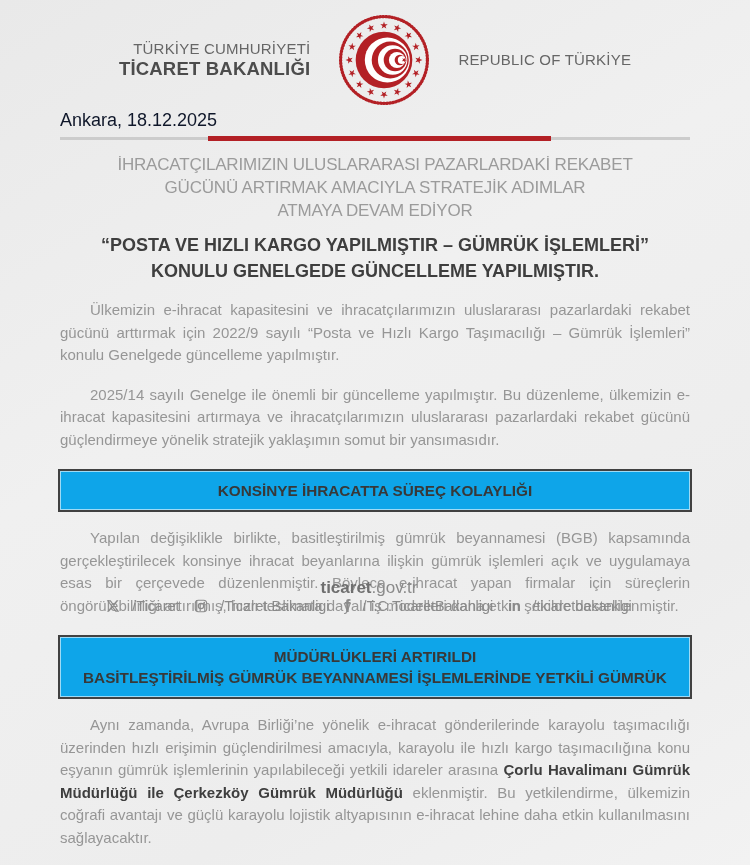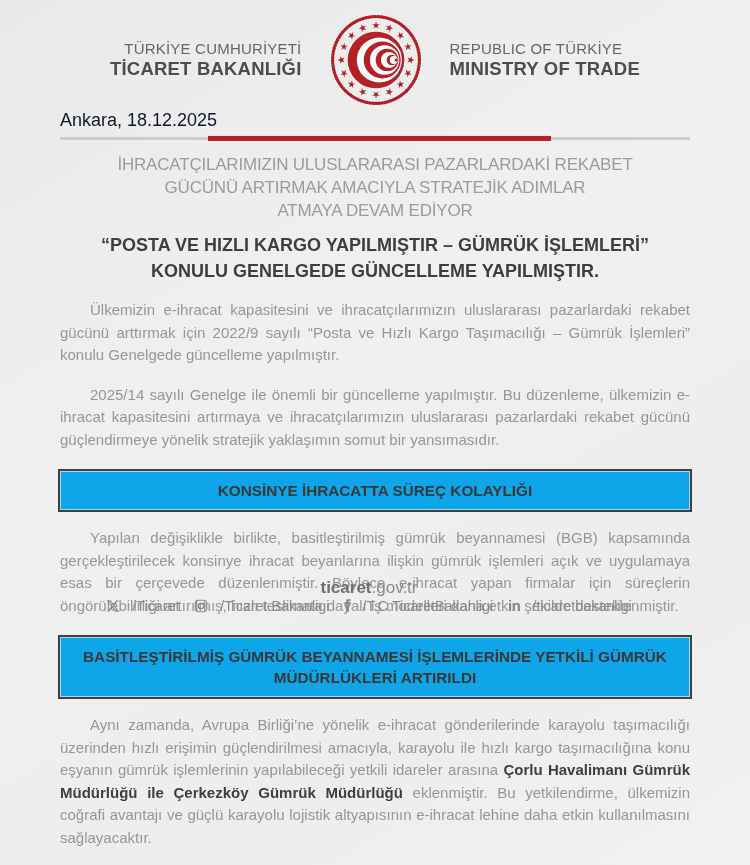--- a/index.html
+++ b/index.html
@@ -93,21 +93,20 @@
       <circle cx="9" cy="0" r="15.3" fill="#ffffff"></circle>
       <circle cx="11.5" cy="0" r="11.8" fill="#b32025"></circle>
       <circle cx="13.5" cy="0" r="8.4" fill="#ffffff"></circle>
       <circle cx="16.5" cy="0" r="5.4" fill="#b32025"></circle>
       <circle cx="18.5" cy="0" r="4.1" fill="#ffffff"></circle>
       <use href="#st" transform="translate(21,0) rotate(98) scale(2.7)" fill="#b32025"></use>
     </svg>
 
     <div class="hdr-block hdr-right">
       <div class="hdr-line1">REPUBLIC OF TÜRKİYE</div>
-      <div class="hdr-line2">MINISTRY OF TRADE</div>
     </div>
   </div>
 
   <div class="date-row">Ankara, 18.12.2025</div>
 
   <div class="divider">
     <div class="red"></div>
   </div>
 
   <div class="headline">
@@ -122,22 +121,22 @@
   </div>
 
   <div class="para">Ülkemizin e-ihracat kapasitesini ve ihracatçılarımızın uluslararası pazarlardaki rekabet gücünü arttırmak için 2022/9 sayılı “Posta ve Hızlı Kargo Taşımacılığı – Gümrük İşlemleri” konulu Genelgede güncelleme yapılmıştır.</div>
   <div class="para second">2025/14 sayılı Genelge ile önemli bir güncelleme yapılmıştır. Bu düzenleme, ülkemizin e-ihracat kapasitesini artırmaya ve ihracatçılarımızın uluslararası pazarlardaki rekabet gücünü güçlendirmeye yönelik stratejik yaklaşımın somut bir yansımasıdır.</div>
 
   <div class="section-box">KONSİNYE İHRACATTA SÜREÇ KOLAYLIĞI</div>
 
   <div class="para">Yapılan değişiklikle birlikte, basitleştirilmiş gümrük beyannamesi (BGB) kapsamında gerçekleştirilecek konsinye ihracat beyanlarına ilişkin gümrük işlemleri açık ve uygulamaya esas bir çerçevede düzenlenmiştir. Böylece e-ihracat yapan firmalar için süreçlerin öngörülebilirliği artırılmış, hızlı teslimata dayalı iş modelleri daha etkin şekilde desteklenmiştir.</div>
 
   <div class="section-box">
+    <div>MÜDÜRLÜKLERİ ARTIRILDI</div>
     <div>BASİTLEŞTİRİLMİŞ GÜMRÜK BEYANNAMESİ İŞLEMLERİNDE YETKİLİ GÜMRÜK</div>
-    <div>MÜDÜRLÜKLERİ ARTIRILDI</div>
   </div>
 
   <div class="para"><span>Aynı zamanda, Avrupa Birliği’ne yönelik e-ihracat gönderilerinde karayolu taşımacılığı üzerinden hızlı erişimin güçlendirilmesi amacıyla, karayolu ile hızlı kargo taşımacılığına konu eşyanın gümrük işlemlerinin yapılabileceği yetkili idareler arasına </span><b>Çorlu Havalimanı Gümrük Müdürlüğü ile Çerkezköy Gümrük Müdürlüğü</b><span> eklenmiştir. Bu yetkilendirme, ülkemizin coğrafi avantajı ve güçlü karayolu lojistik altyapısının e-ihracat lehine daha etkin kullanılmasını sağlayacaktır.</span></div>
 
   <div class="footer">
     <div class="site"><span class="b">ticaret</span><span>.gov.tr</span></div>
 
     <div class="social">
       <span class="social-item">
         <svg width="14" height="14" viewBox="0 0 24 24">

